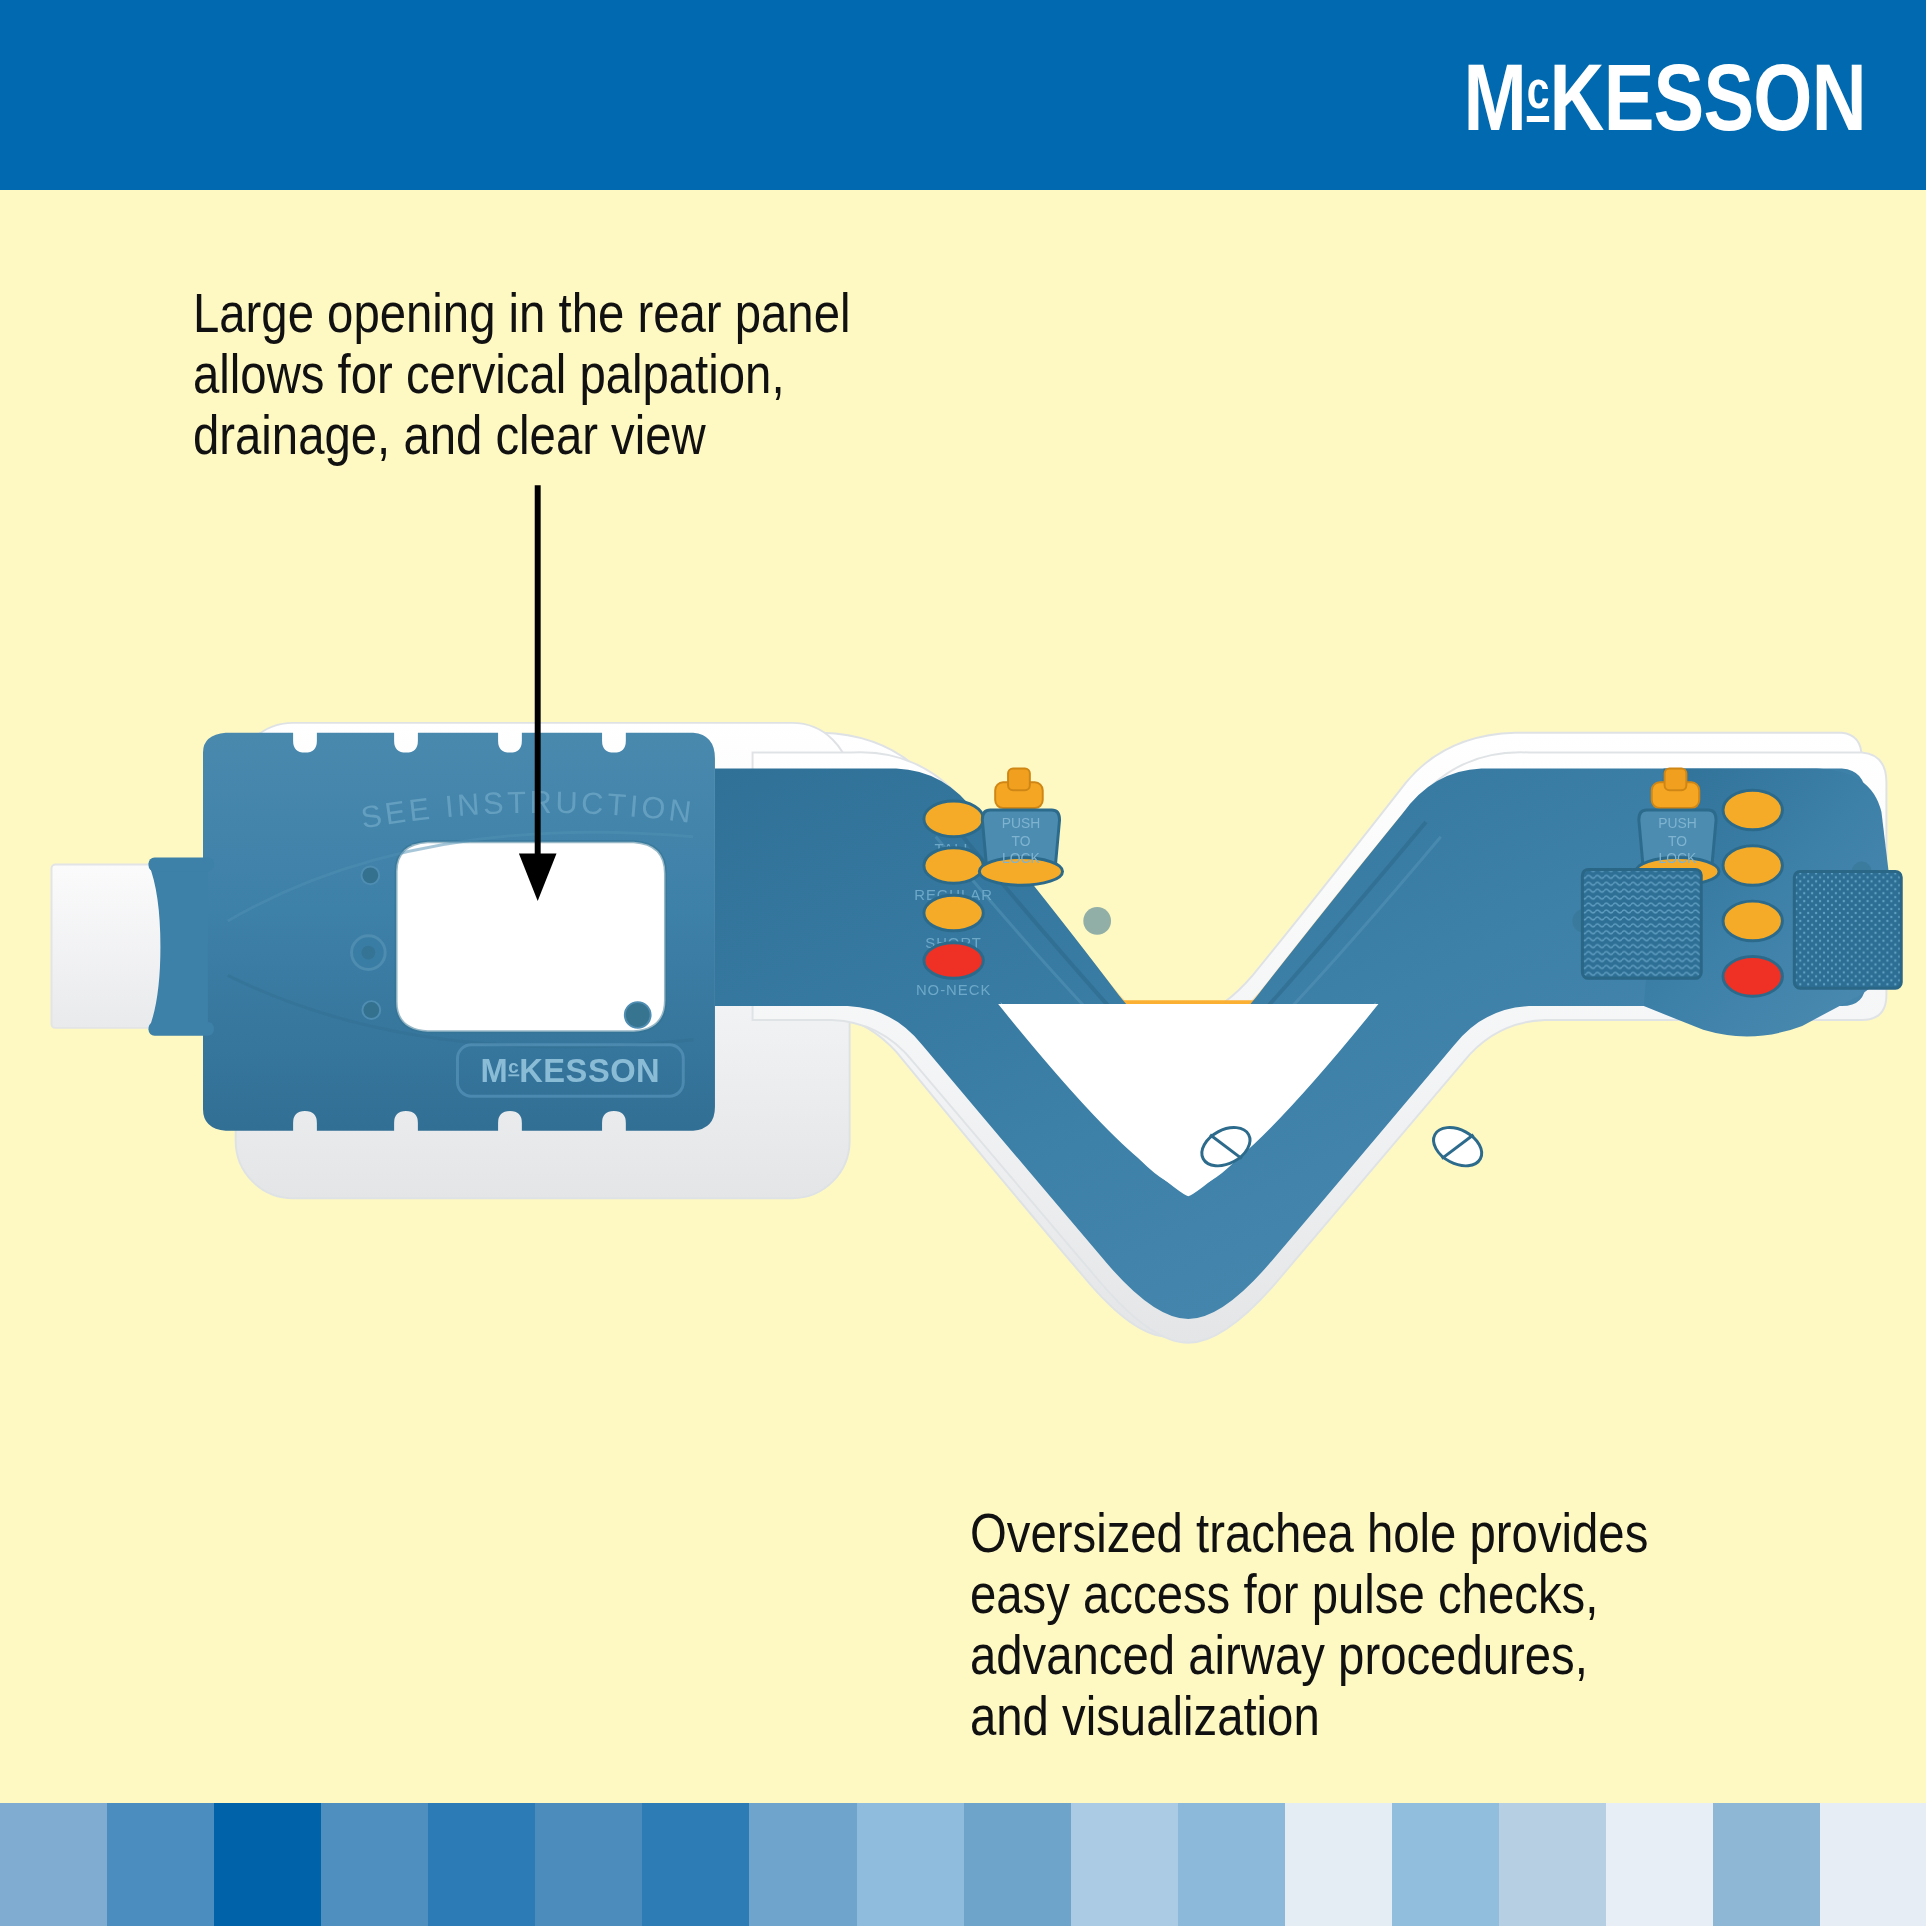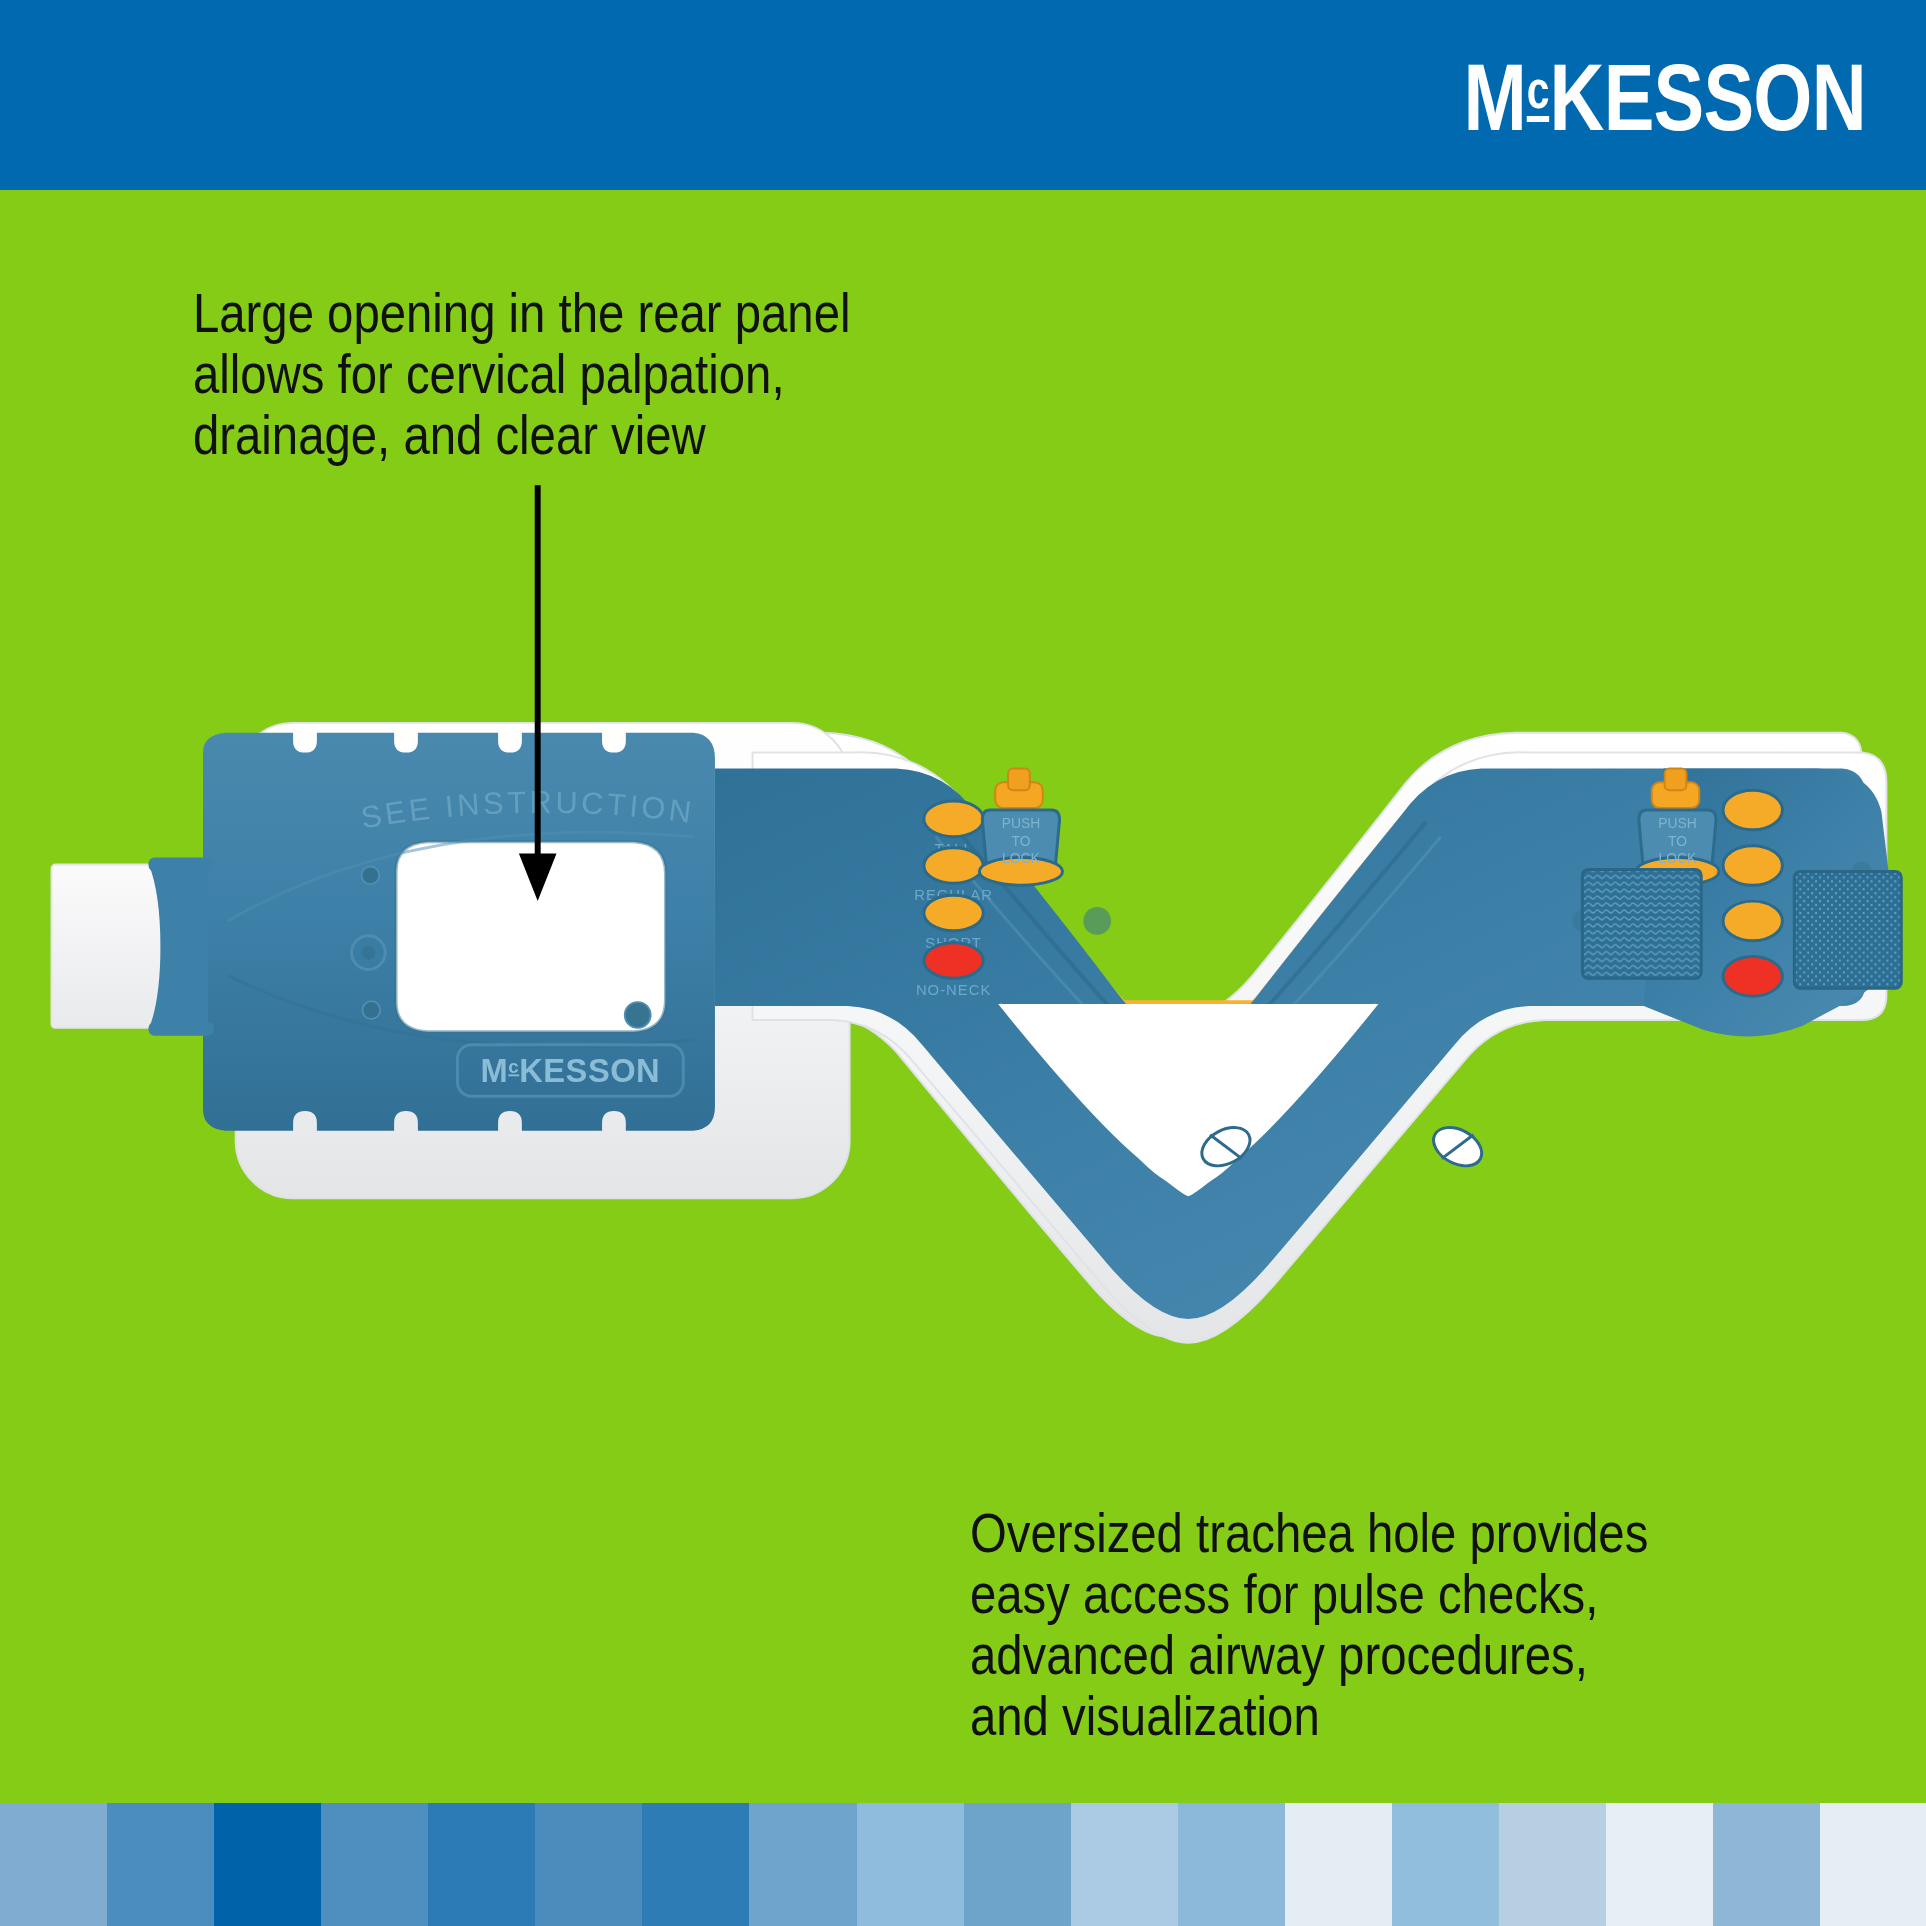--- a/index.html
+++ b/index.html
@@ -3,21 +3,21 @@
 <meta charset="utf-8">
 <style>
   html,body{margin:0;padding:0;}
   body{
     width:1927px;height:1927px;
     background:#ffffff;
     font-family:"Liberation Sans","DejaVu Sans",sans-serif;
     overflow:hidden;
     position:relative;
   }
-  .page{position:relative;width:1927px;height:1927px;background:#84cc16;overflow:hidden;}
+  .page{position:relative;width:1927px;height:1927px;background:#fef9c3;overflow:hidden;}
 
   
   .header{
     position:absolute;left:0;top:0;width:1927px;height:190px;
     background:#0069af;
   }
   .brand{
     position:absolute;right:61px;top:50px;
     color:#ffffff;
     font-size:95px;

